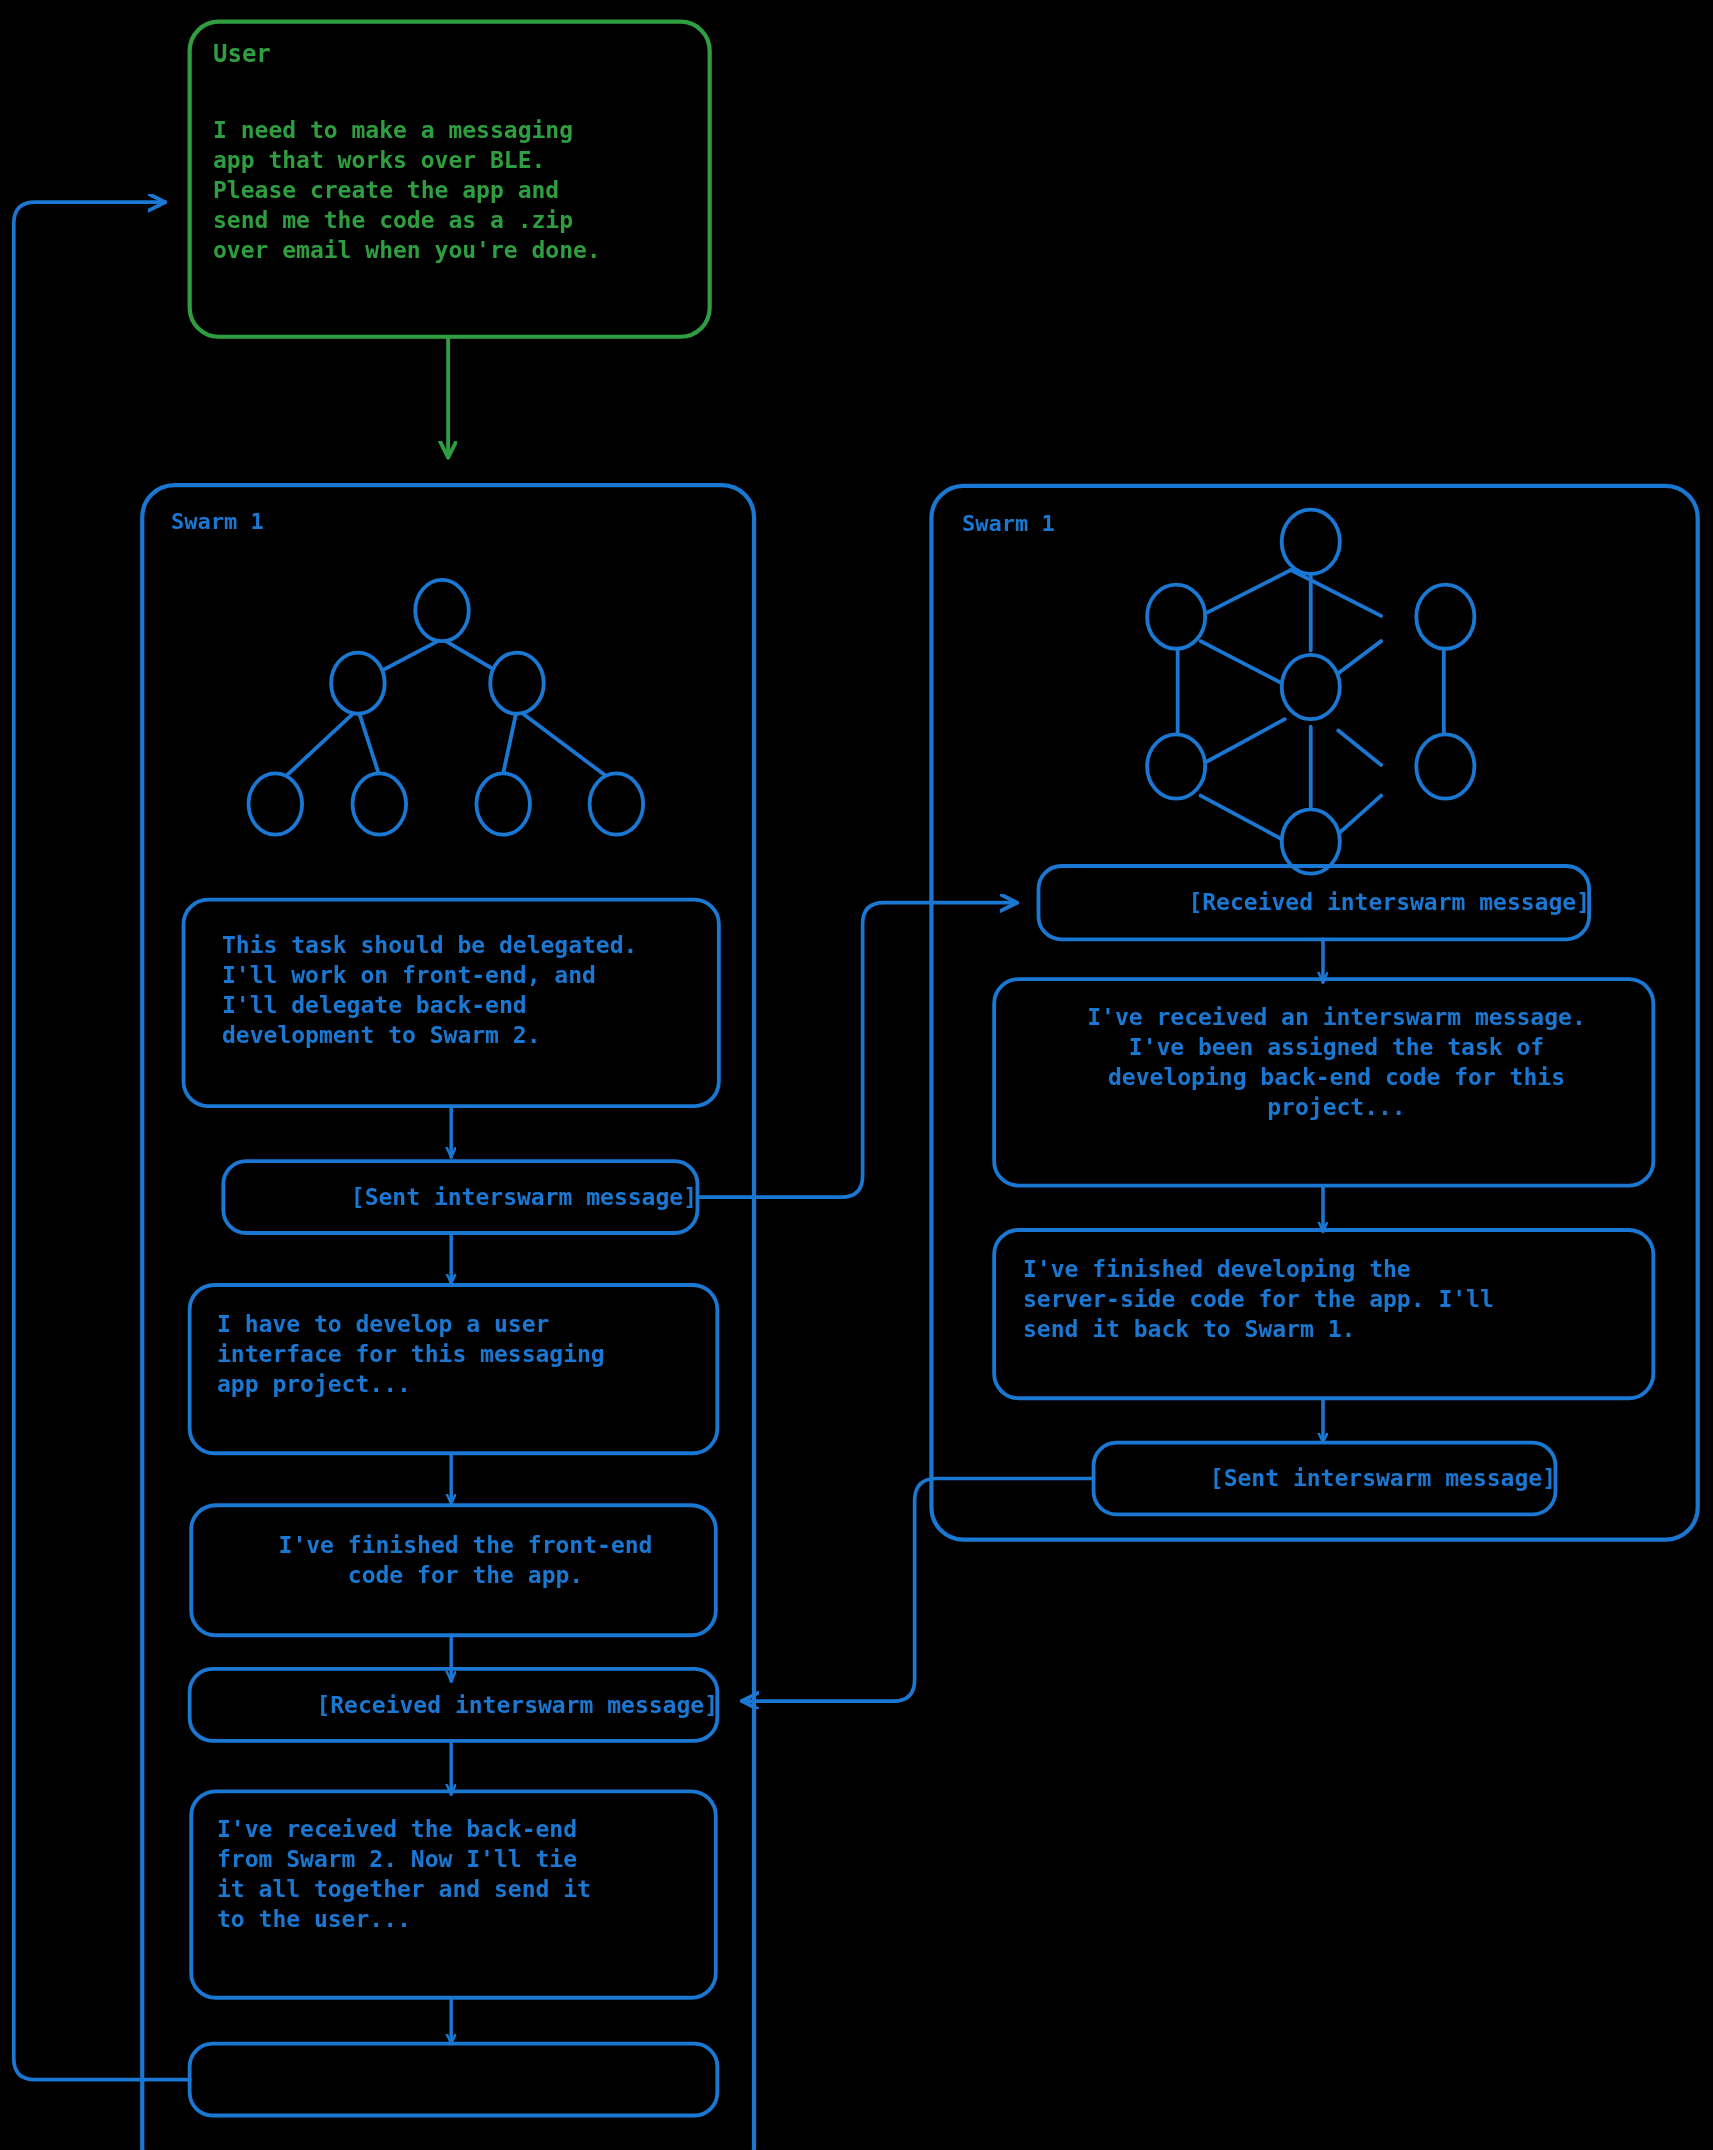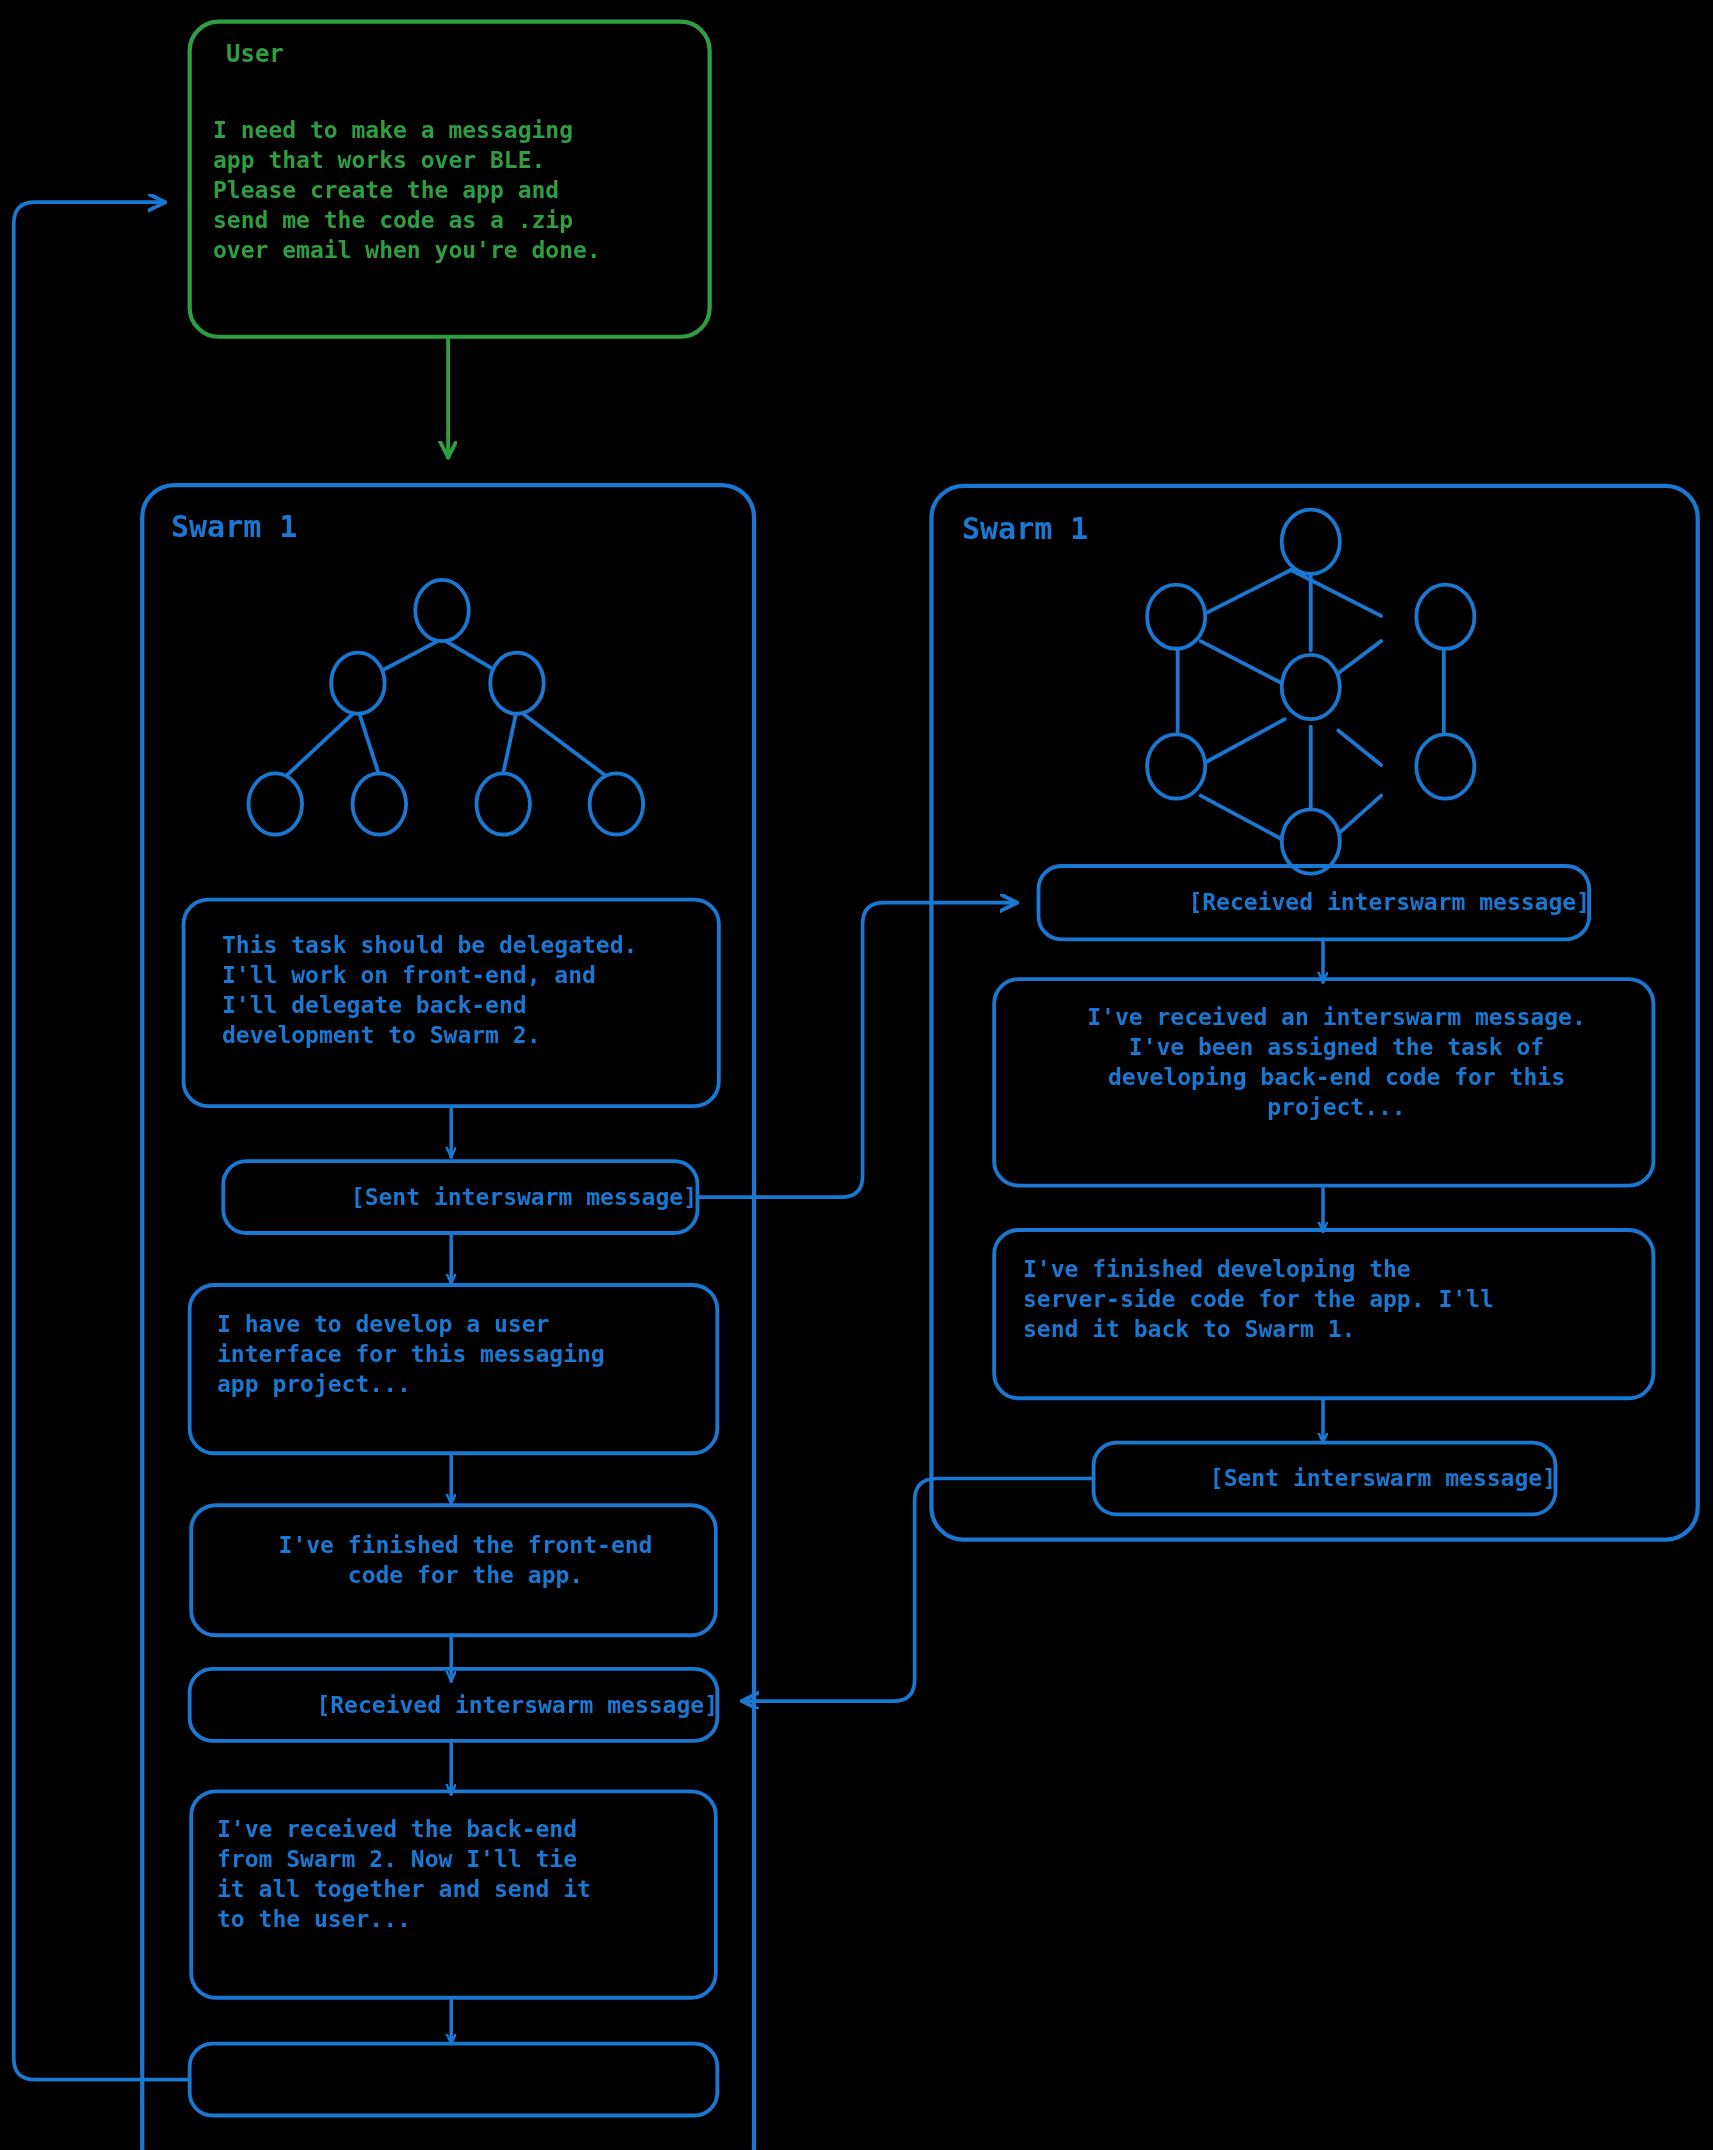--- a/index.html
+++ b/index.html
@@ -7,21 +7,21 @@
   body{
     width:1713px;height:2151px;position:relative;overflow:hidden;
     font-family:"DejaVu Sans Mono","Liberation Mono",monospace;
   }
   #stage{position:absolute;inset:0;width:1713px;height:2151px;}
   .svg-layer{position:absolute;top:0;left:0;width:1713px;height:2151px;}
   .blue-txt{color:#1a77d2;}
   .green-txt{color:#2f9e41;}
 
   .container-label{
-    position:absolute;font-weight:700;font-size:30px;
+    position:absolute;font-weight:700;font-size:22px;
     font-family:"DejaVu Sans Mono","Liberation Mono",monospace;
     color:#1a77d2;white-space:pre;
   }
   .user-label{
     position:absolute;font-weight:700;font-size:24px;
     font-family:"DejaVu Sans Mono","Liberation Mono",monospace;
     color:#2f9e41;white-space:pre;
   }
   .msg-body{
     position:absolute;
@@ -146,21 +146,21 @@
 
       <path d="M912,1565 L1100,1565 Q1128,1565 1128,1537 L1128,1208 Q1128,1180 1156,1180 L1330,1180" stroke="#1a77d2" stroke-width="4.8" marker-end="url(#arrBbig)"></path>
 
       <path d="M1430,1933 L1225,1933 Q1196,1933 1196,1962 L1196,2196 Q1196,2224 1168,2224 L970,2224" stroke="#1a77d2" stroke-width="4.8" marker-end="url(#arrBbig)"></path>
 
       <path d="M248,2719 L46,2719 Q18,2719 18,2691 L18,292 Q18,264 46,264 L216,264" stroke="#1a77d2" stroke-width="4.8" marker-end="url(#arrBbig)"></path>
 
     </g>
   </svg>
 
-  <div class="user-label" style="left:213px;top:40px;margin-left:13px;">User</div>
+  <div class="user-label" style="left:213px;top:40px;">User</div>
   <div class="msg-body green-txt" style="left:213px;top:115px;width:489px;">I need to make a messaging
 app that works over BLE.
 Please create the app and
 send me the code as a .zip
 over email when you're done.</div>
 
   <div class="container-label" style="left:171px;top:509px;">Swarm 1</div>
   <div class="container-label" style="left:962px;top:511px;">Swarm 1</div>
 
   <div class="msg-body blue-txt" style="left:222px;top:922px;width:497px;margin-top:8px;">This task should be delegated.

